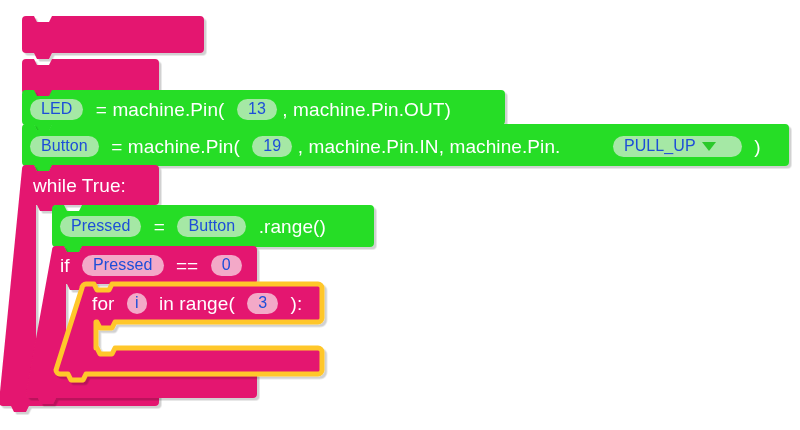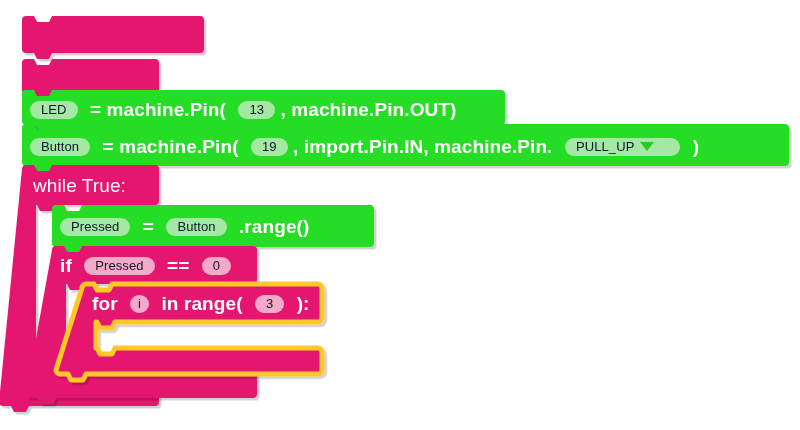--- a/index.html
+++ b/index.html
@@ -20,41 +20,42 @@
     line-height:1;
     color:#ffffff;
     letter-spacing:0.1px;
     pointer-events:none;
   }
   .pill{
     display:inline-block;
     vertical-align:middle;
     border-radius:11px;
     padding:2px 11px 3px 11px;
-    font-size:13px;
+    font-size:16px;
     line-height:1;
-    color:#0f172a;
+    color:#1d4ed8;
   }
   .pill-green{background:#a5e8a5;}
   .pill-pink{background:#f3a9c8;}
   .pill-drop{
     background:#a5e8a5;
     padding-right:26px;
+    margin-left:40px;
   }
   .caret{
     display:inline-block;
     width:0;height:0;
     margin-left:6px;
     vertical-align:middle;
     position:relative;top:-1px;
     border-left:7px solid transparent;
     border-right:7px solid transparent;
     border-top:9px solid #2bc92b;
   }
-  .txt{vertical-align:middle;font-weight:bold;}
+  .txt{vertical-align:middle;}
   .sp{display:inline-block;width:7px;}
 </style>
 </head>
 <body>
 
 <div id="canvas">
 
   <svg id="blocks" viewBox="0 0 800 430">
     <defs>
       <filter id="sh" x="-20%" y="-20%" width="150%" height="160%">
@@ -110,21 +111,21 @@
     <span class="pill pill-green">LED</span><span class="sp"></span>
     <span class="txt">= machine.Pin(</span><span class="sp"></span>
     <span class="pill pill-green">13</span>
     <span class="txt">, machine.Pin.OUT)</span>
   </div>
 
   <div class="blk-label" style="left:30px;top:136px;">
     <span class="pill pill-green">Button</span><span class="sp"></span>
     <span class="txt">= machine.Pin(</span><span class="sp"></span>
     <span class="pill pill-green">19</span>
-    <span class="txt">, import.Pin.IN, machine.Pin.</span><span class="sp"></span>
+    <span class="txt">, machine.Pin.IN, machine.Pin.</span><span class="sp"></span>
     <span class="pill pill-drop"><span>PULL_UP</span><span class="caret"></span></span><span class="sp"></span>
     <span class="txt">)</span>
   </div>
 
   <div class="blk-label" style="left:33px;top:176px;">while True:</div>
 
   <div class="blk-label" style="left:60px;top:216px;">
     <span class="pill pill-green">Pressed</span><span class="sp"></span>
     <span class="txt">=</span><span class="sp"></span>
     <span class="pill pill-green">Button</span><span class="sp"></span>

